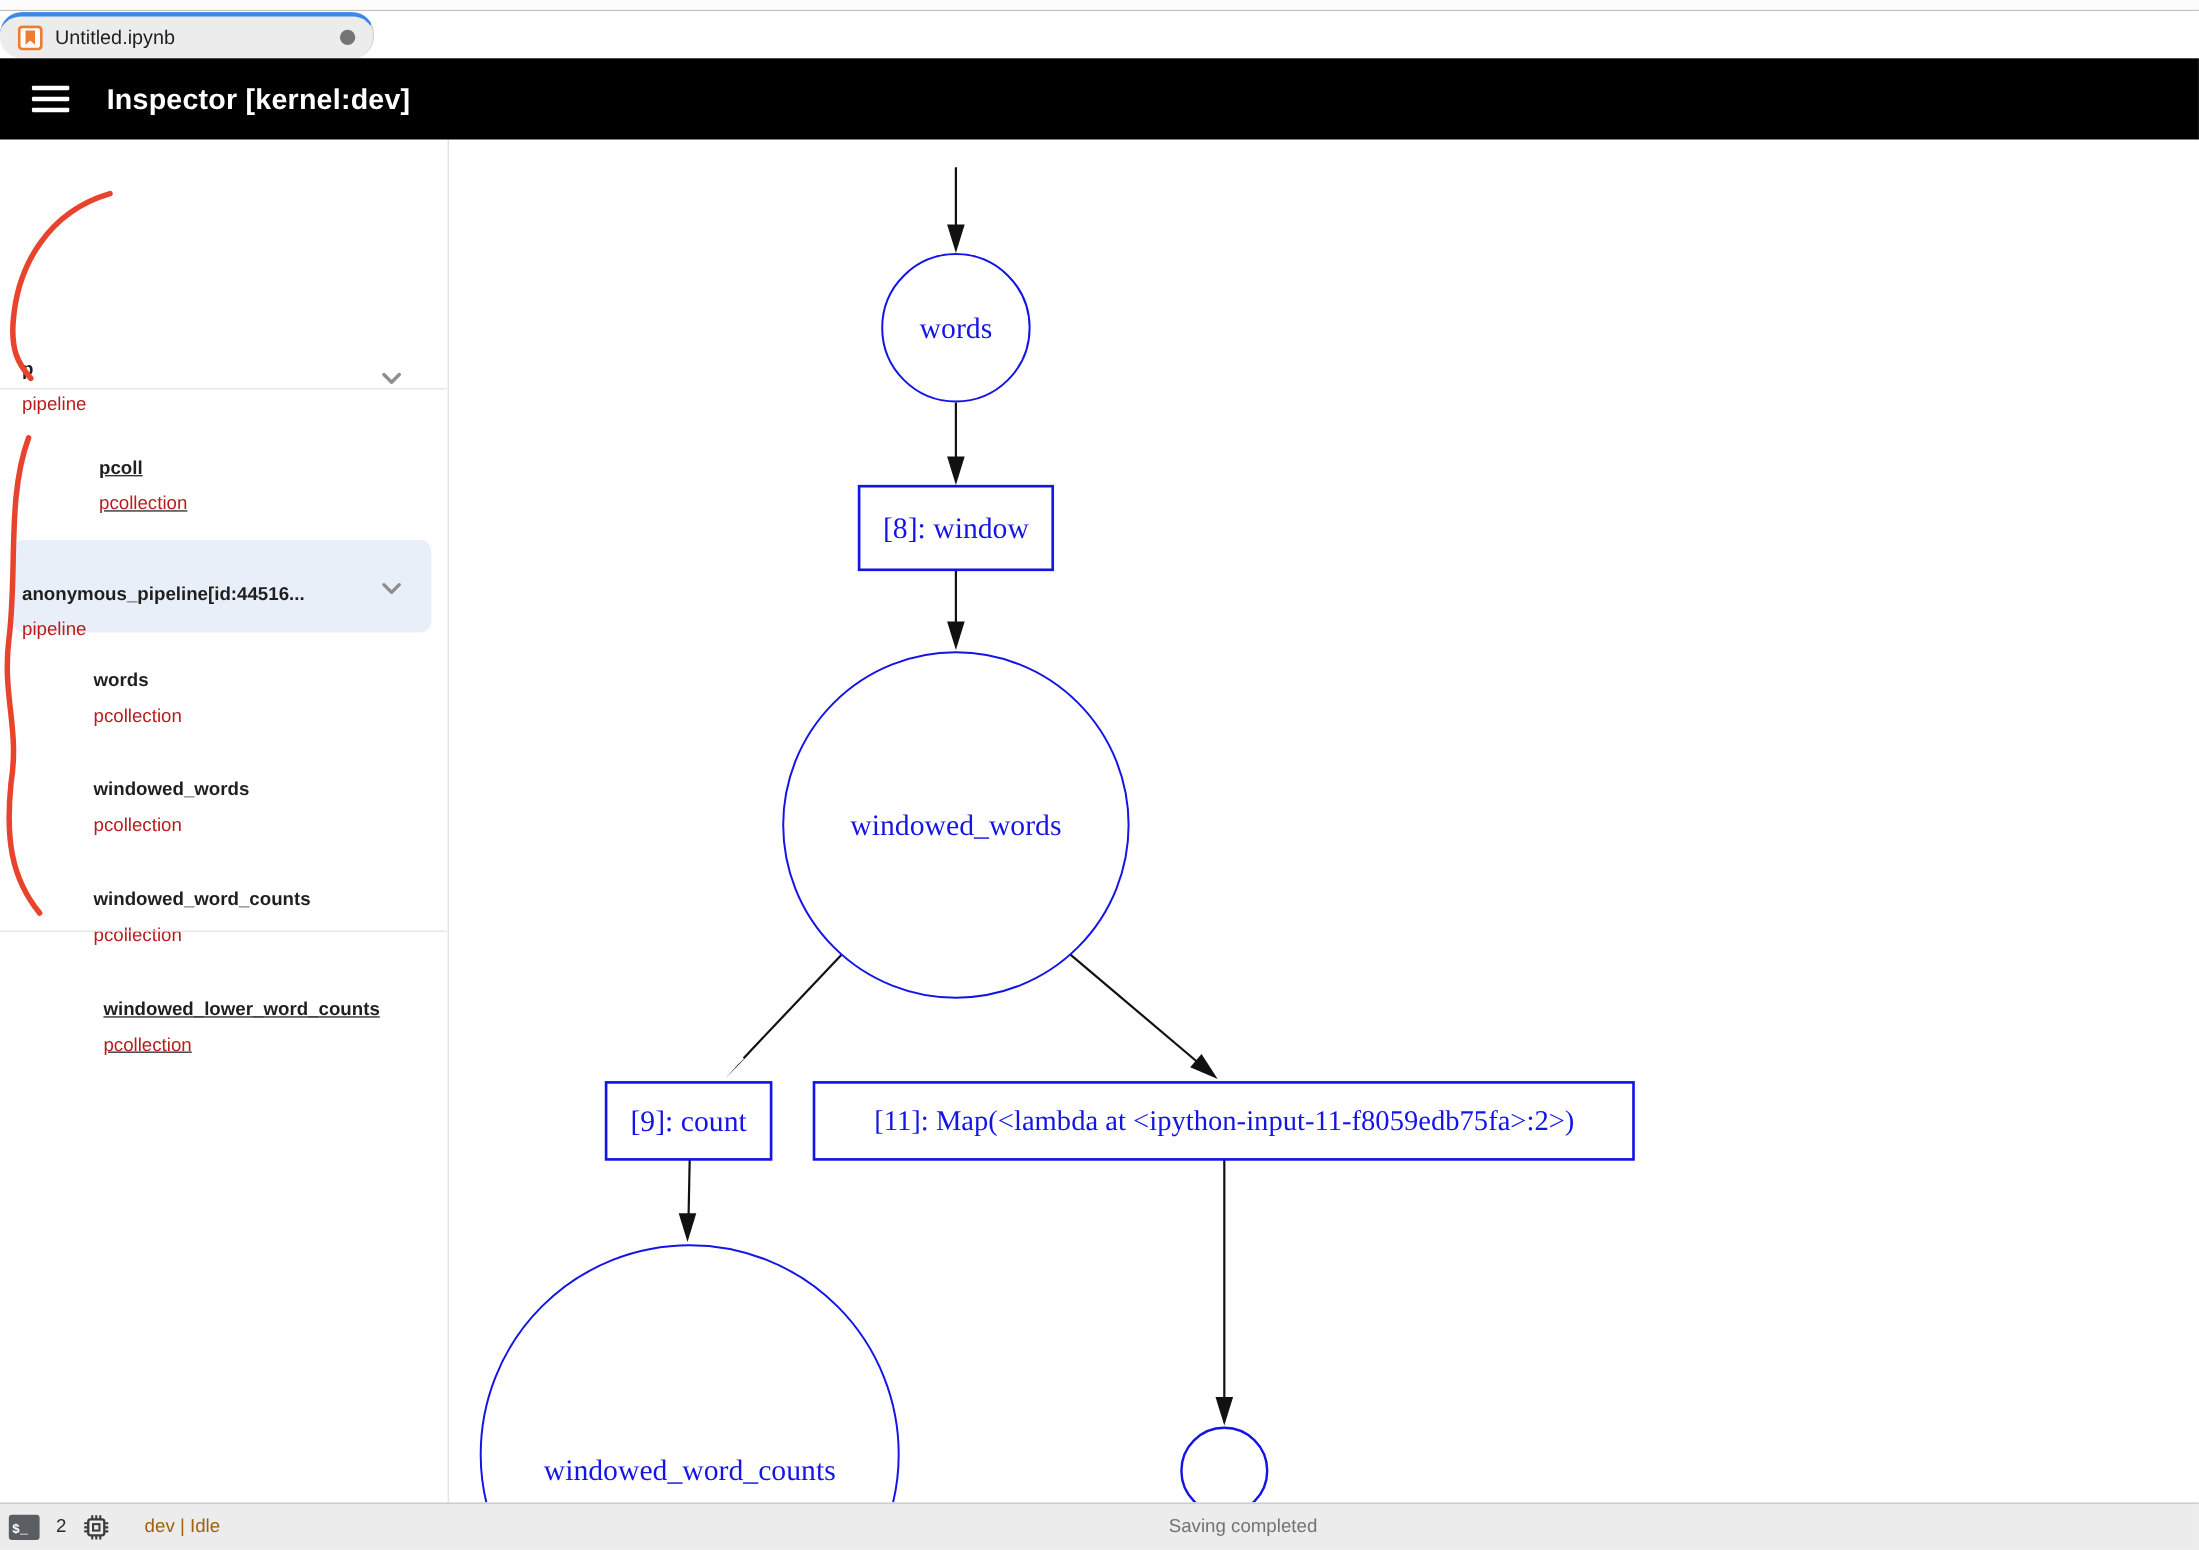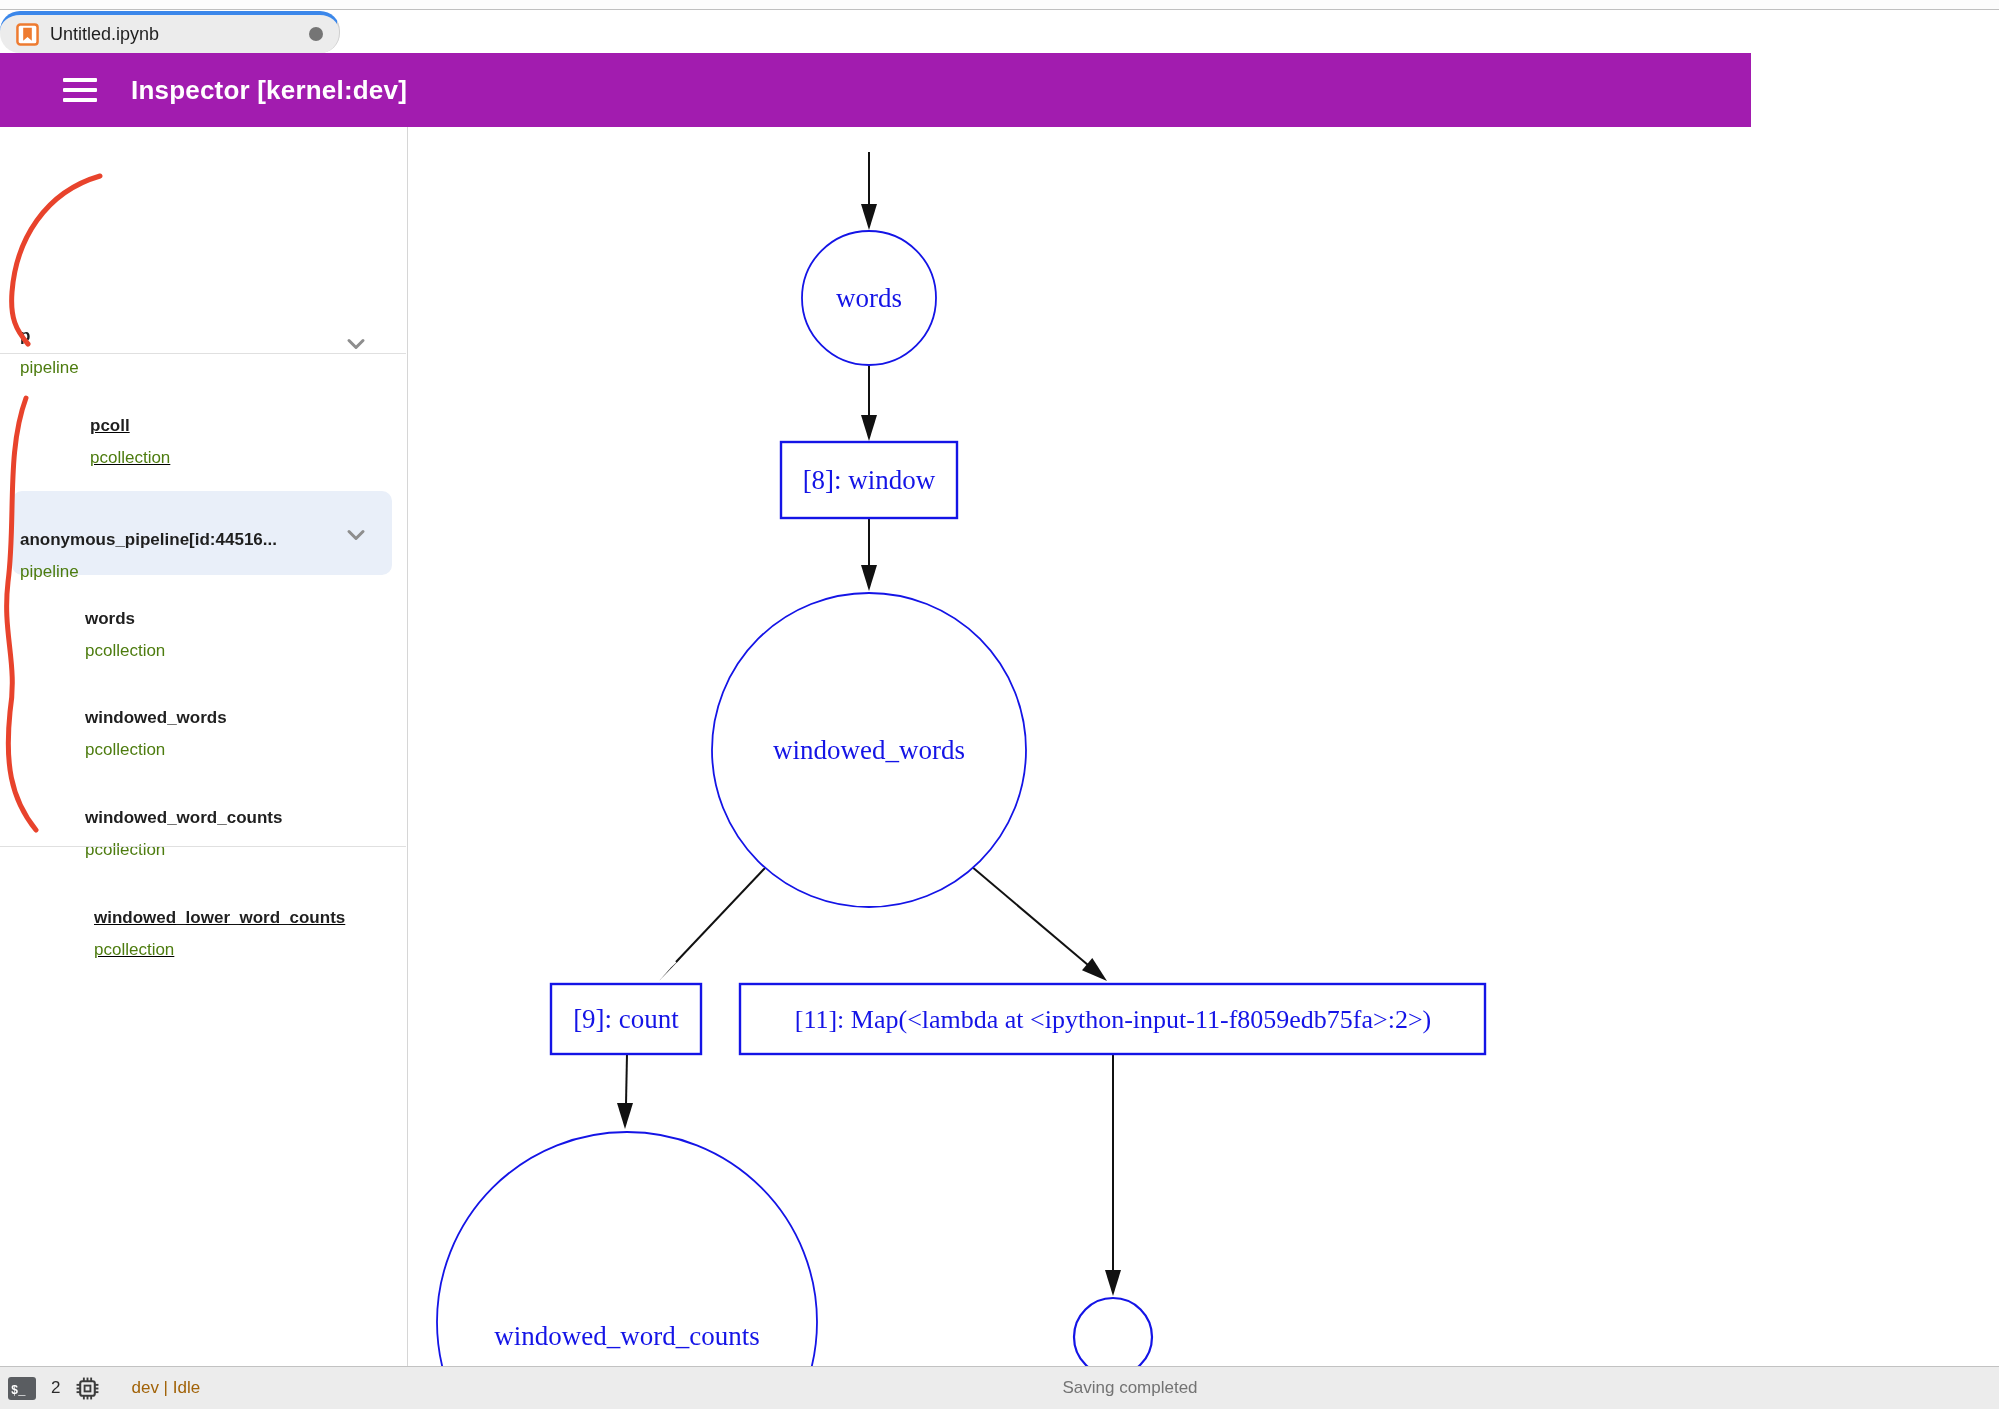--- a/index.html
+++ b/index.html
@@ -13,31 +13,31 @@
   
   .tabbar { position:absolute; left:0; top:11px; width:1999px; height:42px; background:#ffffff; }
   .tab { position:absolute; top:0; height:42px; display:flex; align-items:center; cursor:default; }
   .tab.nb { left:0; width:340px; background:#ececec; border-top:4px solid #3b87ea; border-right:1px solid #cfcfcf; padding:0 16px;border-radius:20px; }
   .tab.inspector { left:341px; width:340px; background:#ffffff; border-right:1px solid #d8d8d8; justify-content:center; gap:8px; }
   .tab-label { font-size:18px; color:#1f1f1f; white-space:nowrap; }
   .nb-icon { width:23px; height:23px; margin-right:11px; flex:0 0 auto; }
   .dirty-dot { width:14px; height:14px; border-radius:50%; background:#757575; margin-left:auto; }
   .close-x { font-size:24px; color:#5f6368; line-height:1; margin-left:4px; }
   
-  .appbar { position:absolute; left:0; top:53px; width:1751px; height:74px; background:#a21caf; display:flex; align-items:center;padding-left:34px; }
+  .appbar { position:absolute; left:0; top:53px; width:1999px; height:74px; background:#000000; display:flex; align-items:center; }
   .hamburger { width:34px; height:24px; margin-left:29px; display:flex; flex-direction:column; justify-content:space-between; cursor:pointer; }
   .hamburger span { display:block; height:4px; background:#ffffff; border-radius:1px; }
   .appbar-title { color:#ffffff; font-size:26px; font-weight:700; margin-left:34px; letter-spacing:.2px; }
   
   .sidebar { position:absolute; left:0; top:127px; width:407px; height:1239px; background:#ffffff; }
   .v-divider { position:absolute; left:407px; top:127px; width:1px; height:1239px; background:#d6d6d6; }
   .card-border { position:absolute; left:0; width:406px; height:1px; background:#e0e0e0; }
   .row { position:absolute; cursor:pointer; }
   .row .name { font-size:17px; font-weight:700; color:#1f1f1f; line-height:22px; white-space:nowrap; }
-  .row .sub { font-size:17px; color:#4d7c0f; line-height:22px; margin-top:10px; }
+  .row .sub { font-size:17px; color:#b91c1c; line-height:22px; margin-top:10px; }
   .sel-highlight { position:absolute; left:12px; top:364px; width:380px; height:84px; background:#e9eff9; border-radius:10px; }
   .chevron { position:absolute; width:28px; height:28px; cursor:pointer; }
   
   .graph-wrap { position:absolute; left:408px; top:127px; width:1591px; height:1239px; overflow:hidden; background:#ffffff; }
   .graph-wrap svg text { font-family:"Liberation Serif","DejaVu Serif",serif; fill:#1414e6; }
   
   .annotation { position:absolute; left:0; top:127px; width:407px; height:1239px; pointer-events:none; }
   
   .statusbar { position:absolute; left:0; top:1366px; width:1999px; height:43px; background:#ececec; border-top:1px solid #c2c2c2; }
   .status-left { position:absolute; left:8px; top:0; height:42px; display:flex; align-items:center; gap:15px; }

